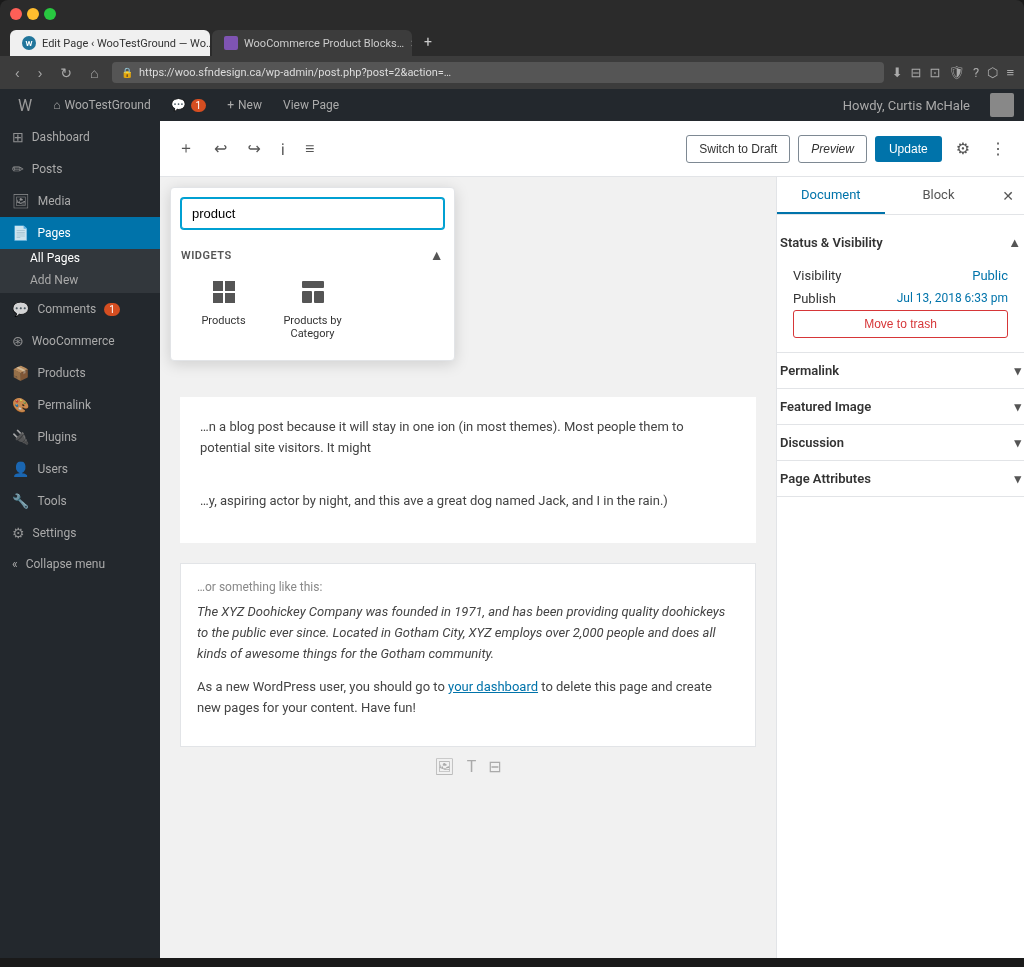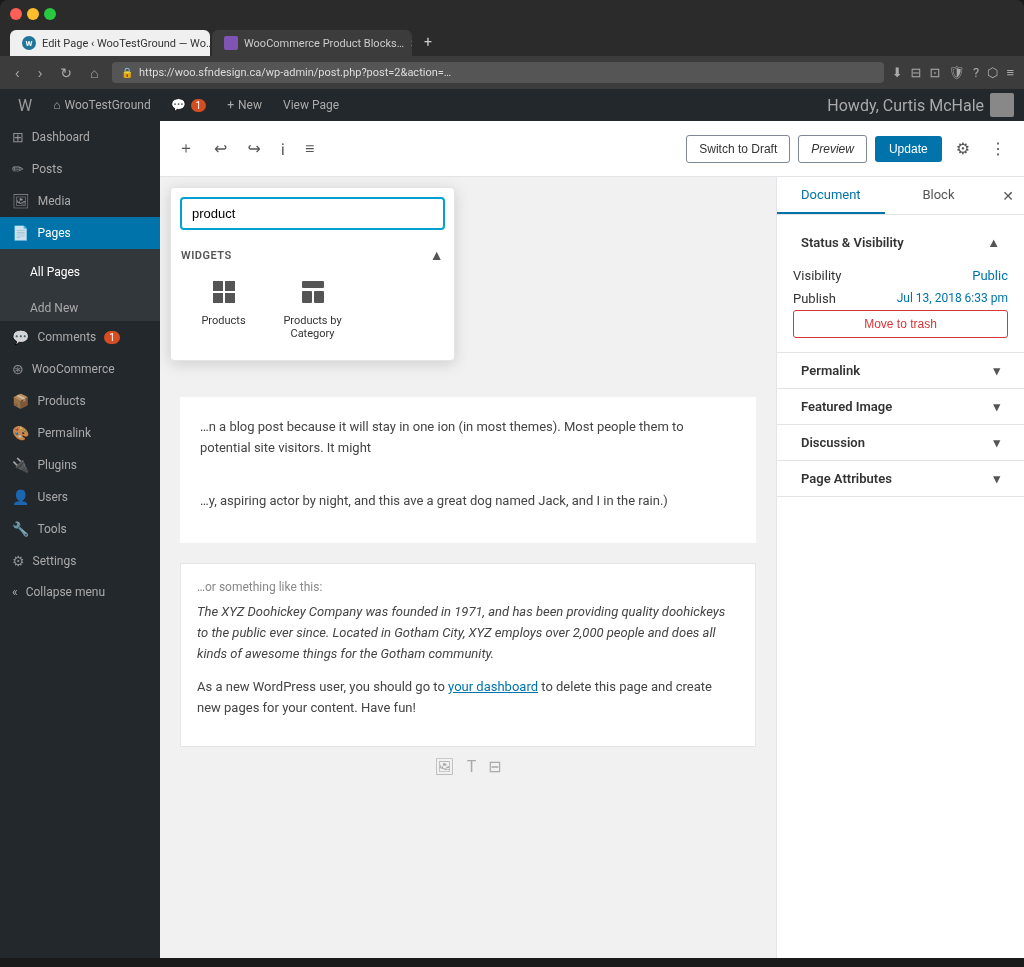--- a/index.html
+++ b/index.html
@@ -26,34 +26,34 @@
     .address-bar-row { background: #3c3c3c; display: flex; align-items: center; gap: 8px; padding: 6px 10px; }
     .nav-btn { background: none; border: none; color: #aaa; cursor: pointer; font-size: 14px; padding: 2px 5px; }
     .address-bar { flex: 1; background: #555; border-radius: 4px; padding: 4px 10px; color: #ddd; font-size: 11px; display: flex; align-items: center; gap: 5px; }
     .address-bar .lock { color: #aaa; font-size: 10px; }
     .browser-actions { display: flex; gap: 8px; color: #aaa; font-size: 13px; }
 
     
     .wp-admin-bar { background: #23282d; color: #ccc; display: flex; align-items: center; padding: 0 10px; height: 32px; gap: 5px; }
     .wp-admin-bar .wp-logo { background: #23282d; color: #999; font-size: 16px; padding: 0 8px; }
     .wp-admin-bar .bar-item { color: #aaa; font-size: 12px; padding: 0 8px; display: flex; align-items: center; gap: 4px; }
-    .wp-admin-bar .howdy { margin-left: auto; font-size: 16px; color: #aaa; display: flex; align-items: center; gap: 6px; }
+    .wp-admin-bar .howdy { margin-left: auto; font-size: 13px; color: #aaa; display: flex; align-items: center; gap: 20px; }
     .wp-admin-bar .avatar { width: 24px; height: 24px; background: #888; border-radius: 2px; }
     .notif-badge { background: #d54e21; color: white; border-radius: 10px; font-size: 10px; padding: 1px 5px; }
 
     
     .wp-main { display: flex; height: calc(967px - 130px); }
 
     
     .wp-sidebar { width: 160px; background: #23282d; flex-shrink: 0; overflow-y: auto; }
     .sidebar-item { display: flex; align-items: center; gap: 8px; padding: 8px 12px; color: #aaa; font-size: 12px; cursor: pointer; white-space: nowrap; }
     .sidebar-item.active { background: #0073aa; color: white; }
     .sidebar-item .s-icon { font-size: 14px; opacity: 0.8; }
     .sidebar-submenu { background: #32373c; }
-    .sidebar-submenu .sub-item { padding: 16px 12px 6px 30px; color: #aaa; font-size: 12px; cursor: pointer; display: block; }
+    .sidebar-submenu .sub-item { padding: 2px 12px 6px 30px; color: #aaa; font-size: 12px; cursor: pointer; display: block; }
     .sidebar-submenu .sub-item.active { color: white; }
     .collapse-menu { display: flex; align-items: center; gap: 8px; padding: 8px 12px; color: #aaa; font-size: 12px; cursor: pointer; }
 
     
     .wp-content { flex: 1; background: #f1f1f1; display: flex; flex-direction: column; overflow: hidden; }
 
     
     .editor-toolbar { background: white; border-bottom: 1px solid #e2e4e7; display: flex; align-items: center; padding: 0 12px; height: 56px; gap: 8px; }
     .editor-toolbar-btn { background: none; border: none; cursor: pointer; padding: 6px; color: #555; font-size: 16px; border-radius: 3px; }
     .toolbar-spacer { flex: 1; }
@@ -88,21 +88,21 @@
     .page-label { color: #888; font-size: 12px; margin-bottom: 8px; }
     .bottom-icons { display: flex; gap: 12px; justify-content: center; color: #aaa; font-size: 16px; margin-top: 10px; }
 
     
     .editor-sidebar { width: 248px; background: white; border-left: 1px solid #e2e4e7; flex-shrink: 0; display: flex; flex-direction: column; }
     .sidebar-tab { flex: 1; padding: 10px; text-align: center; font-size: 13px; color: #555; cursor: pointer; border-bottom: 2px solid transparent; }
     .sidebar-tab.active { color: #0073aa; border-bottom-color: #0073aa; }
     .sidebar-close { padding: 10px; color: #555; cursor: pointer; font-size: 14px; border: none; background: none; }
     .sidebar-sections { flex: 1; overflow-y: auto; padding: 10px 0; }
     .sidebar-section { border-bottom: 1px solid #e2e4e7; }
-    .sidebar-section-header { display: flex; align-items: center; justify-content: space-between; padding: 10px 24px; cursor: pointer; font-size: 13px; font-weight: 600; color: #333; }
+    .sidebar-section-header { display: flex; align-items: center; justify-content: space-between; padding: 10px 3px; cursor: pointer; font-size: 13px; font-weight: 600; color: #333; }
     .sidebar-section-header .chevron { color: #555; }
     .sidebar-section-content { padding: 8px 16px 14px; }
     .visibility-row { display: flex; justify-content: space-between; align-items: center; margin-bottom: 8px; font-size: 13px; }
     .visibility-val { color: #0073aa; cursor: pointer; }
     .publish-row { display: flex; justify-content: space-between; font-size: 13px; gap: 36px; }
     .publish-val { color: #0073aa; cursor: pointer; font-size: 12px; }
     .move-to-trash { display: block; width: 100%; border: 1px solid #d63638; color: #d63638; background: white; padding: 6px; text-align: center; border-radius: 3px; font-size: 12px; cursor: pointer; margin-top: 4px; }
   </style>
 </head>
 <body>

